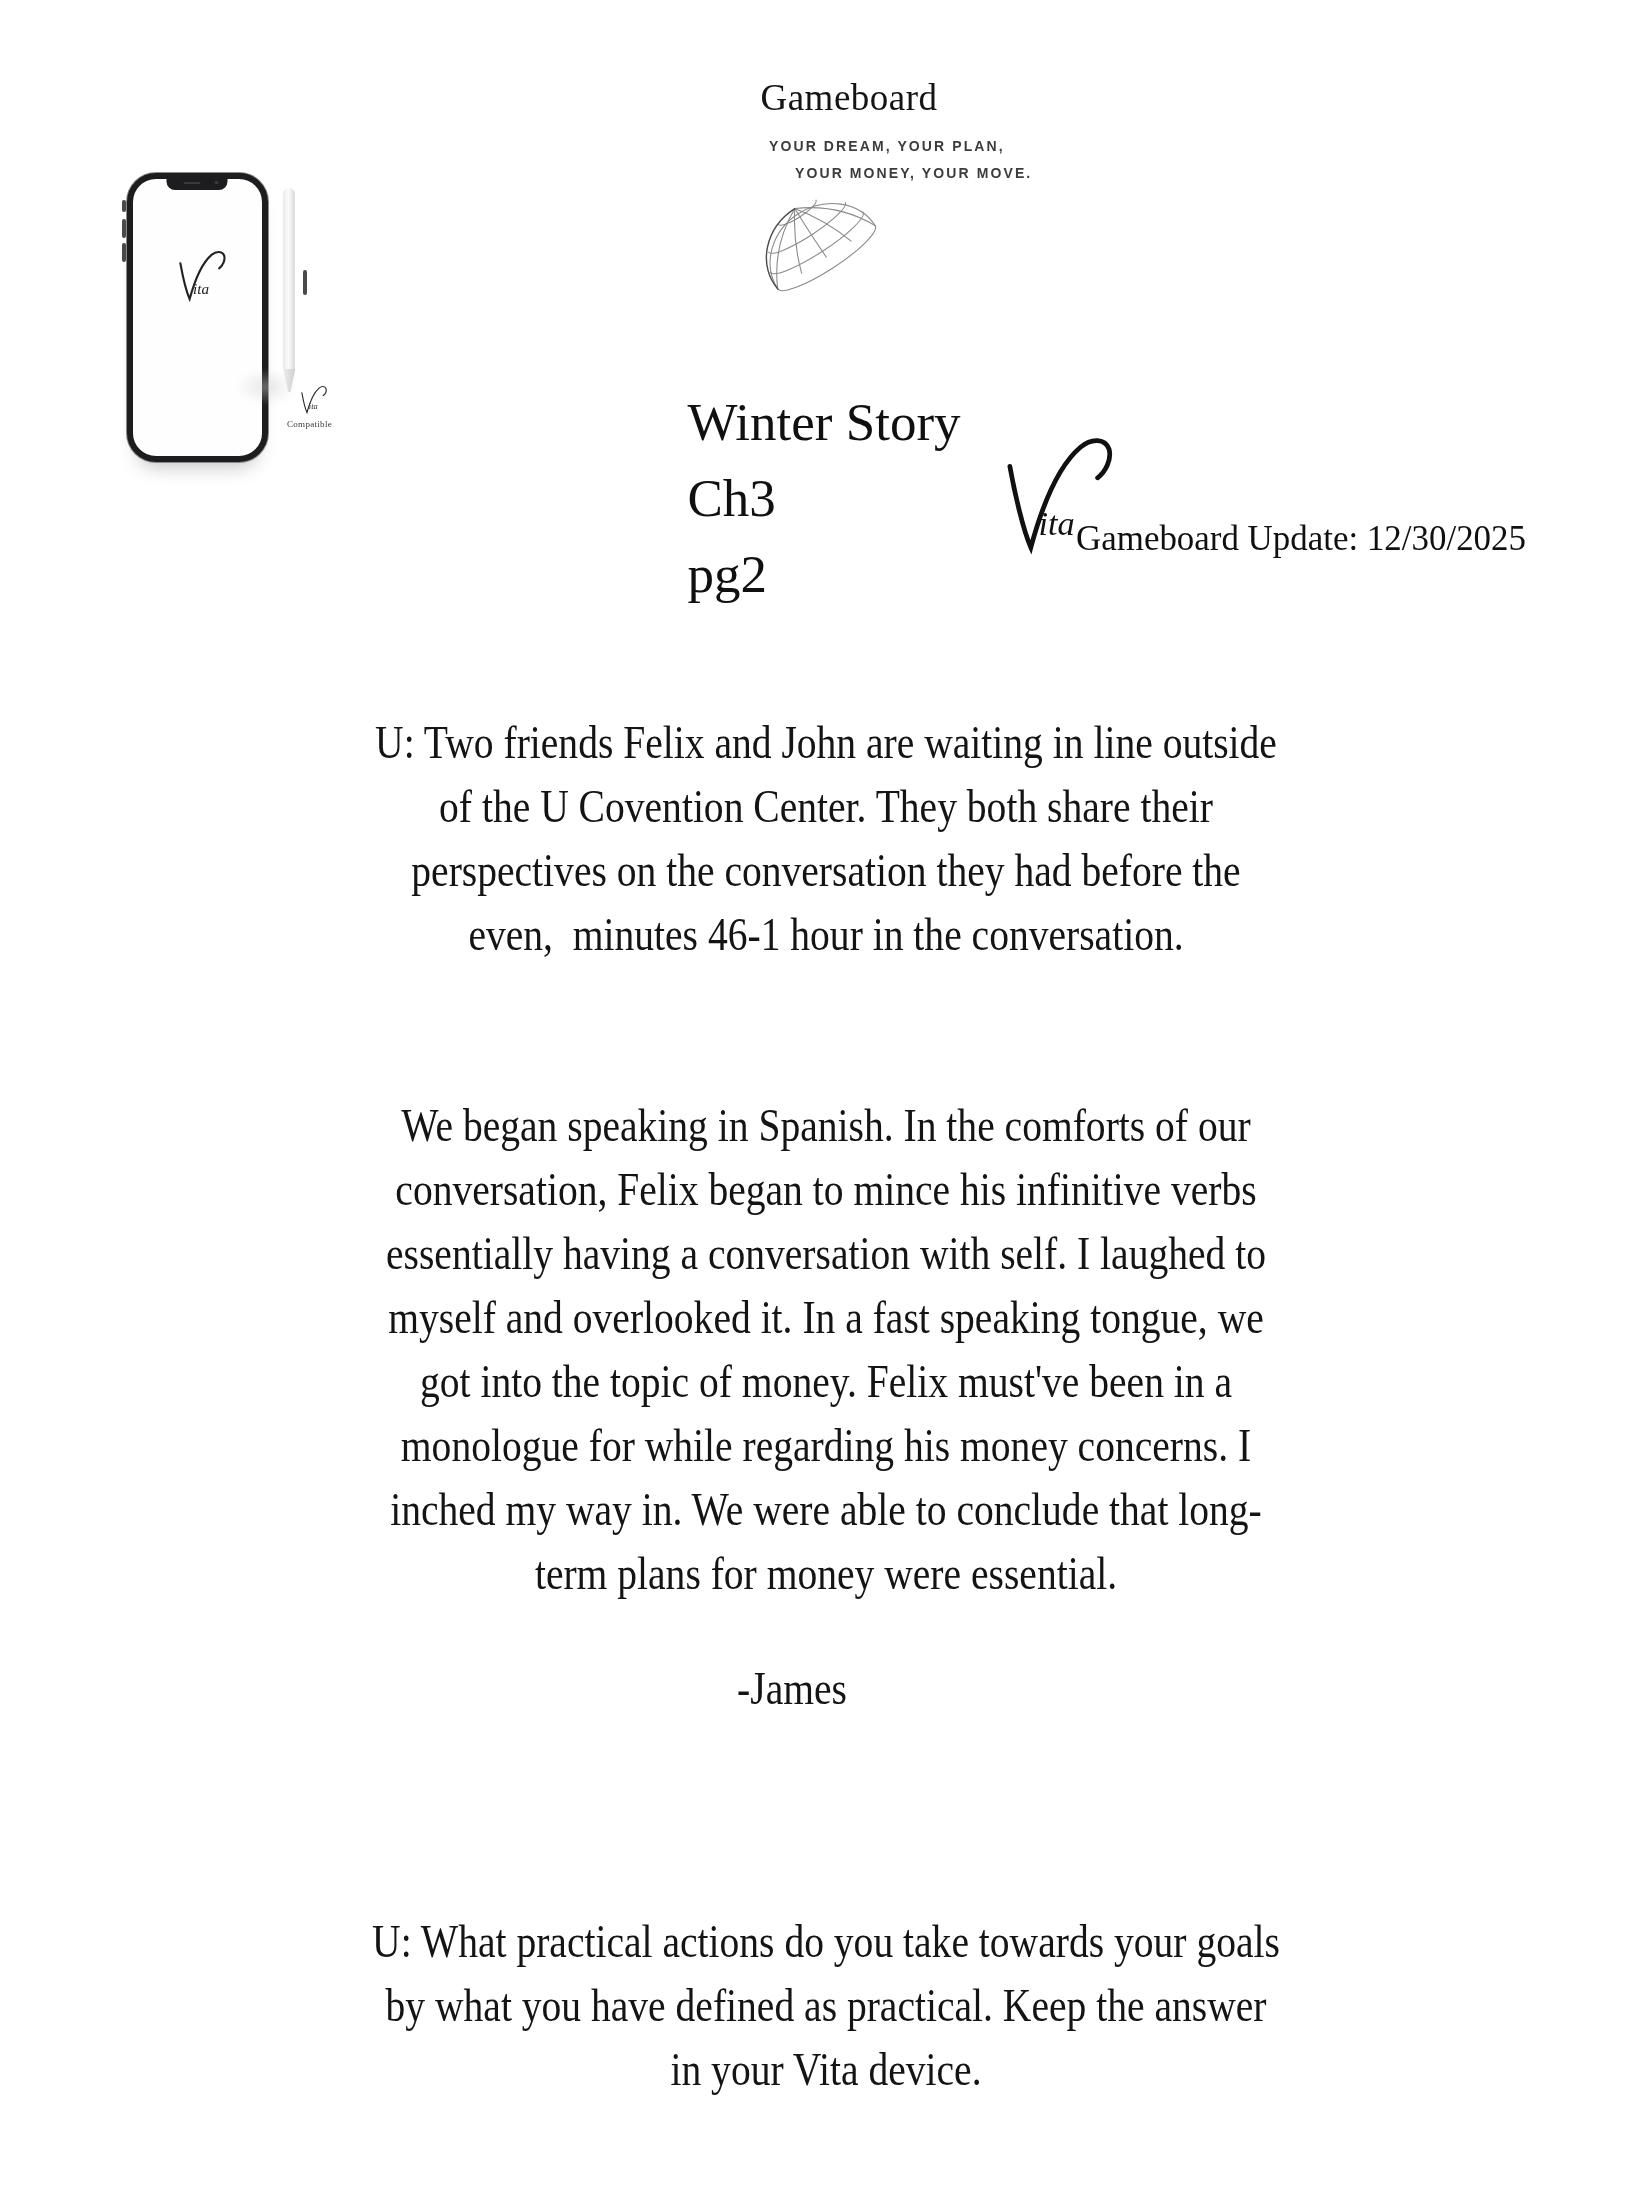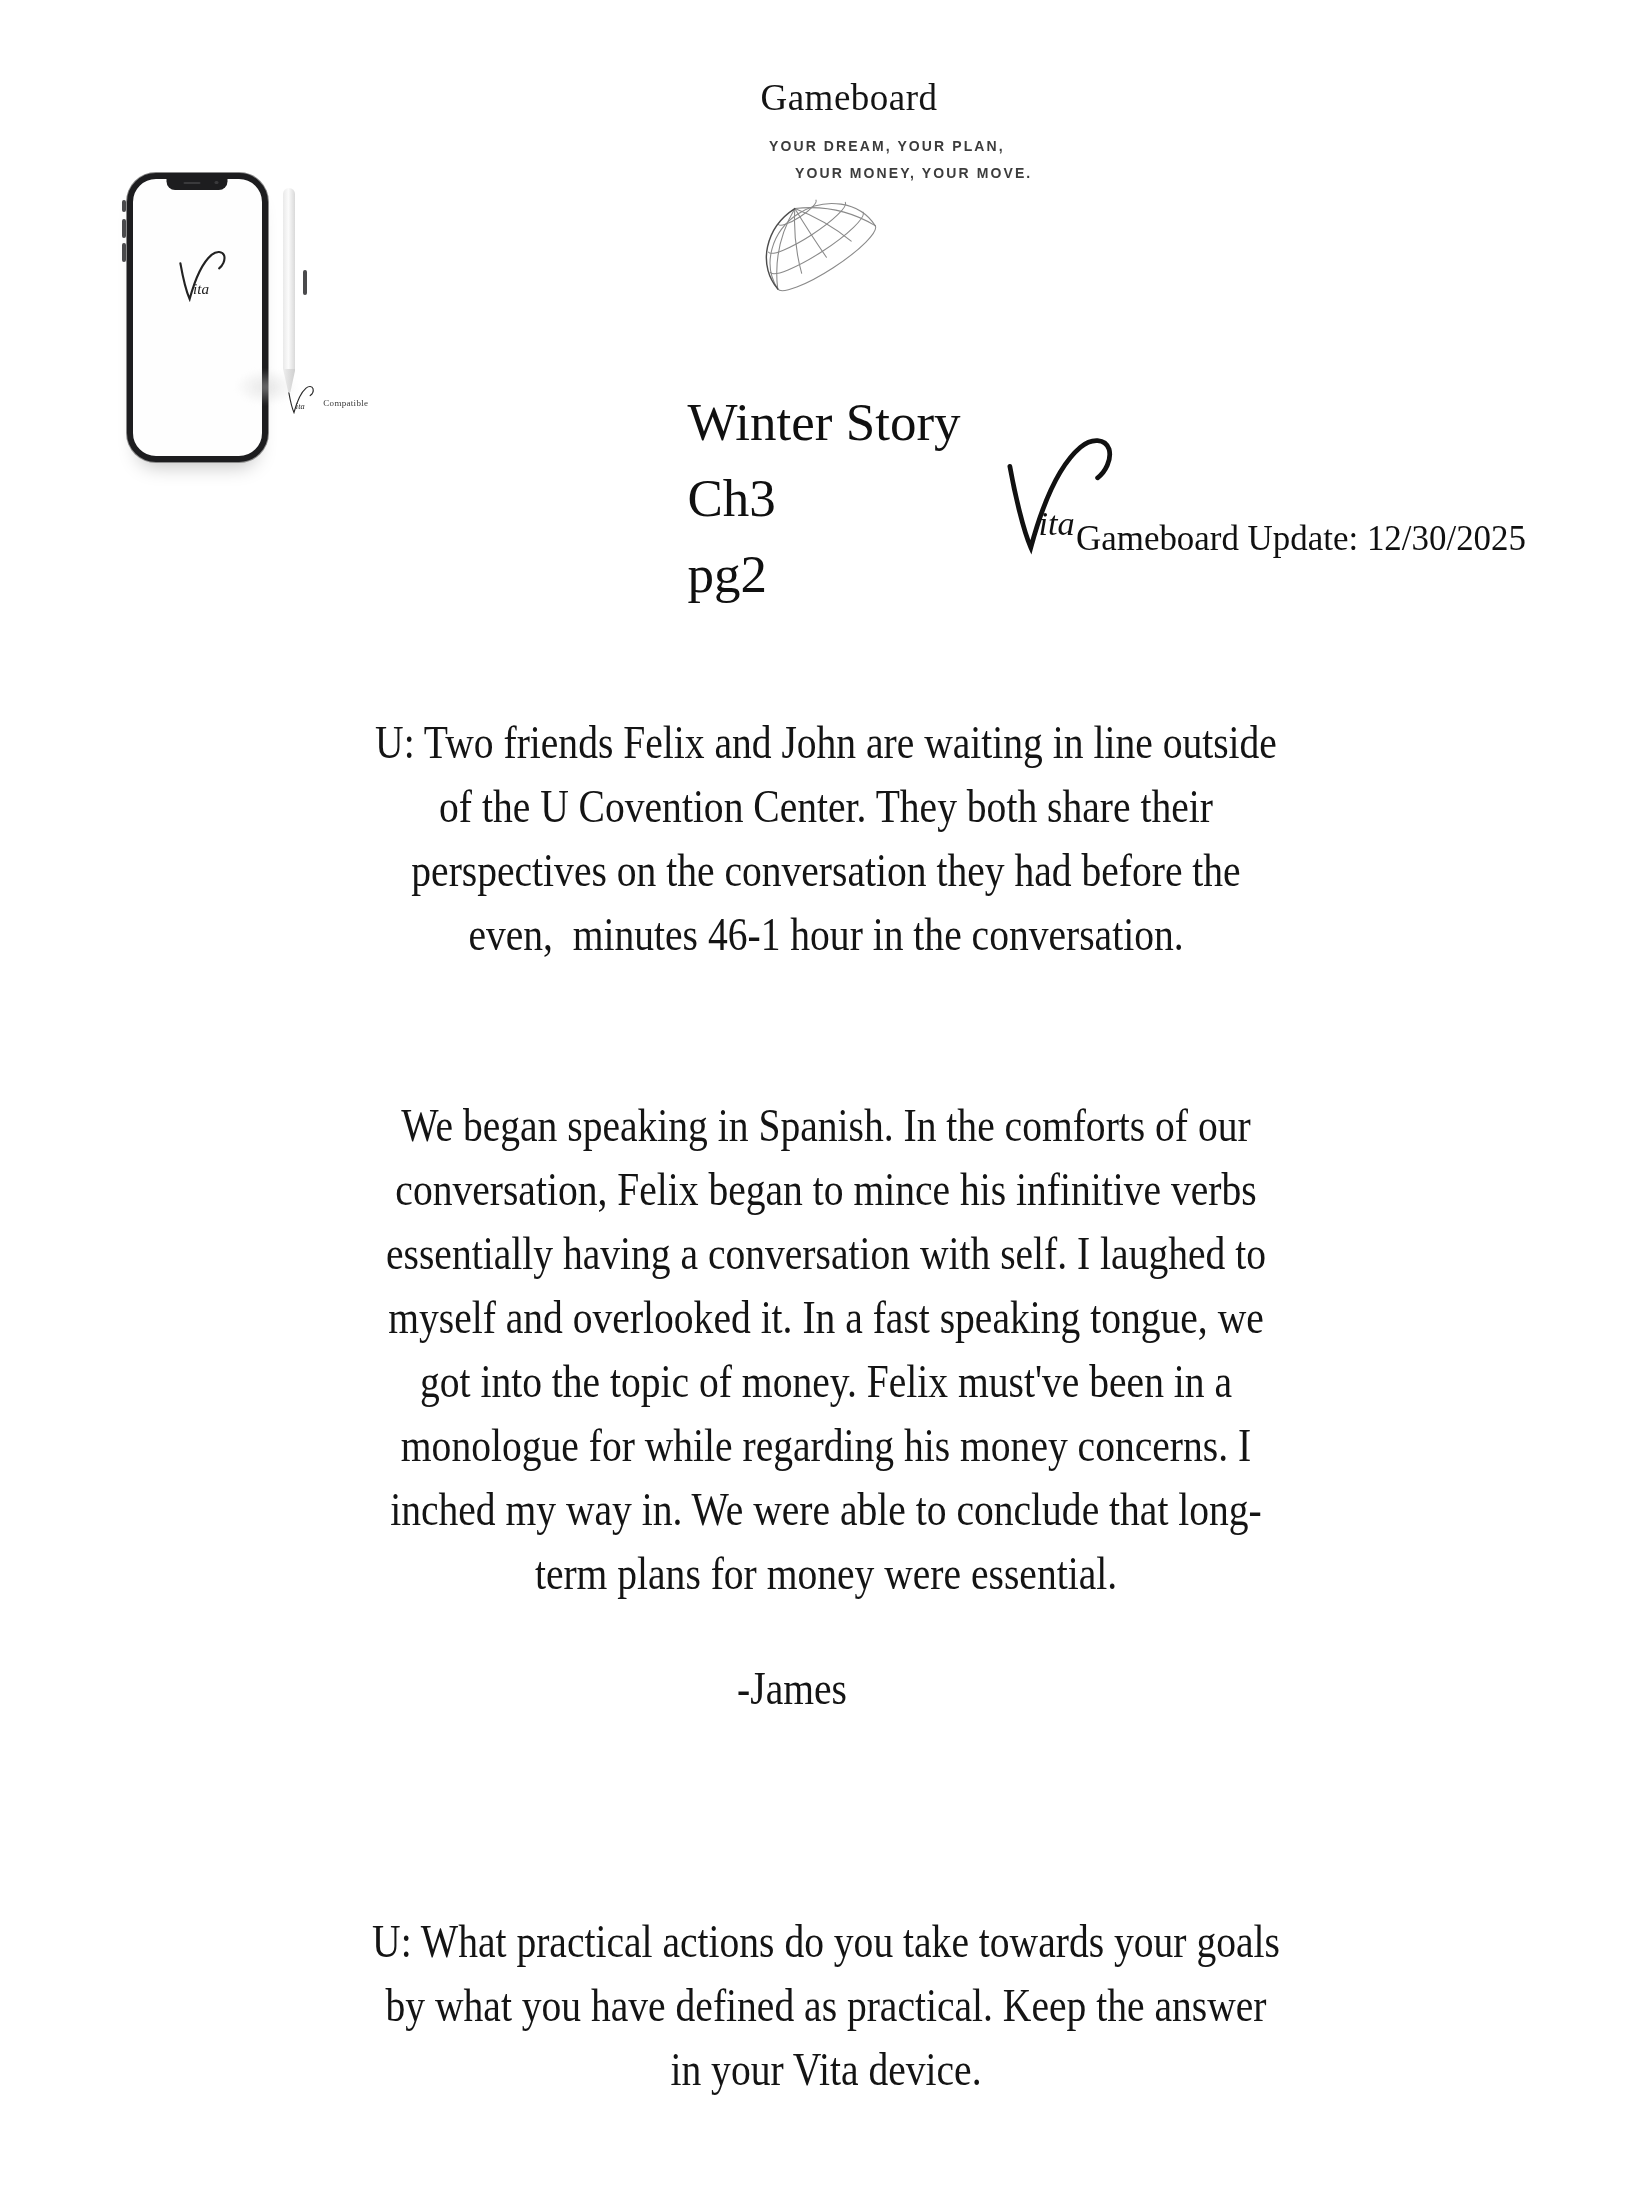--- a/index.html
+++ b/index.html
@@ -80,21 +80,21 @@
   .stylus-tip {
     left:283px; top:369px; width:12.4px; height:23px;
     background:linear-gradient(90deg,#eeeeee,#cfcfcf);
     clip-path:polygon(0 0,100% 0,60% 100%,42% 100%);
   }
   .fog {
     left:235px; top:369px; width:63px; height:36px;
     background:radial-gradient(closest-side,rgba(205,205,205,0.45),rgba(255,255,255,0));
     filter:blur(1.9px);
   }
-  .compat { left:287px; top:384px; display:flex; align-items:flex-end; gap:3.8px; color:#2a2a2a; }
+  .compat { left:287px; top:384px; display:flex; align-items:flex-end; gap:3.8px; color:#2a2a2a;flex-direction:column; }
   .compat-label {
     font-size:9px; color:#3a3a3a;
     padding-bottom:6.7px; letter-spacing:0.3px;
   }
 
   
   .doc-heading {
     left:824px; top:384px;
     transform:translateX(-50%);
     font-size:53px; line-height:76px;

